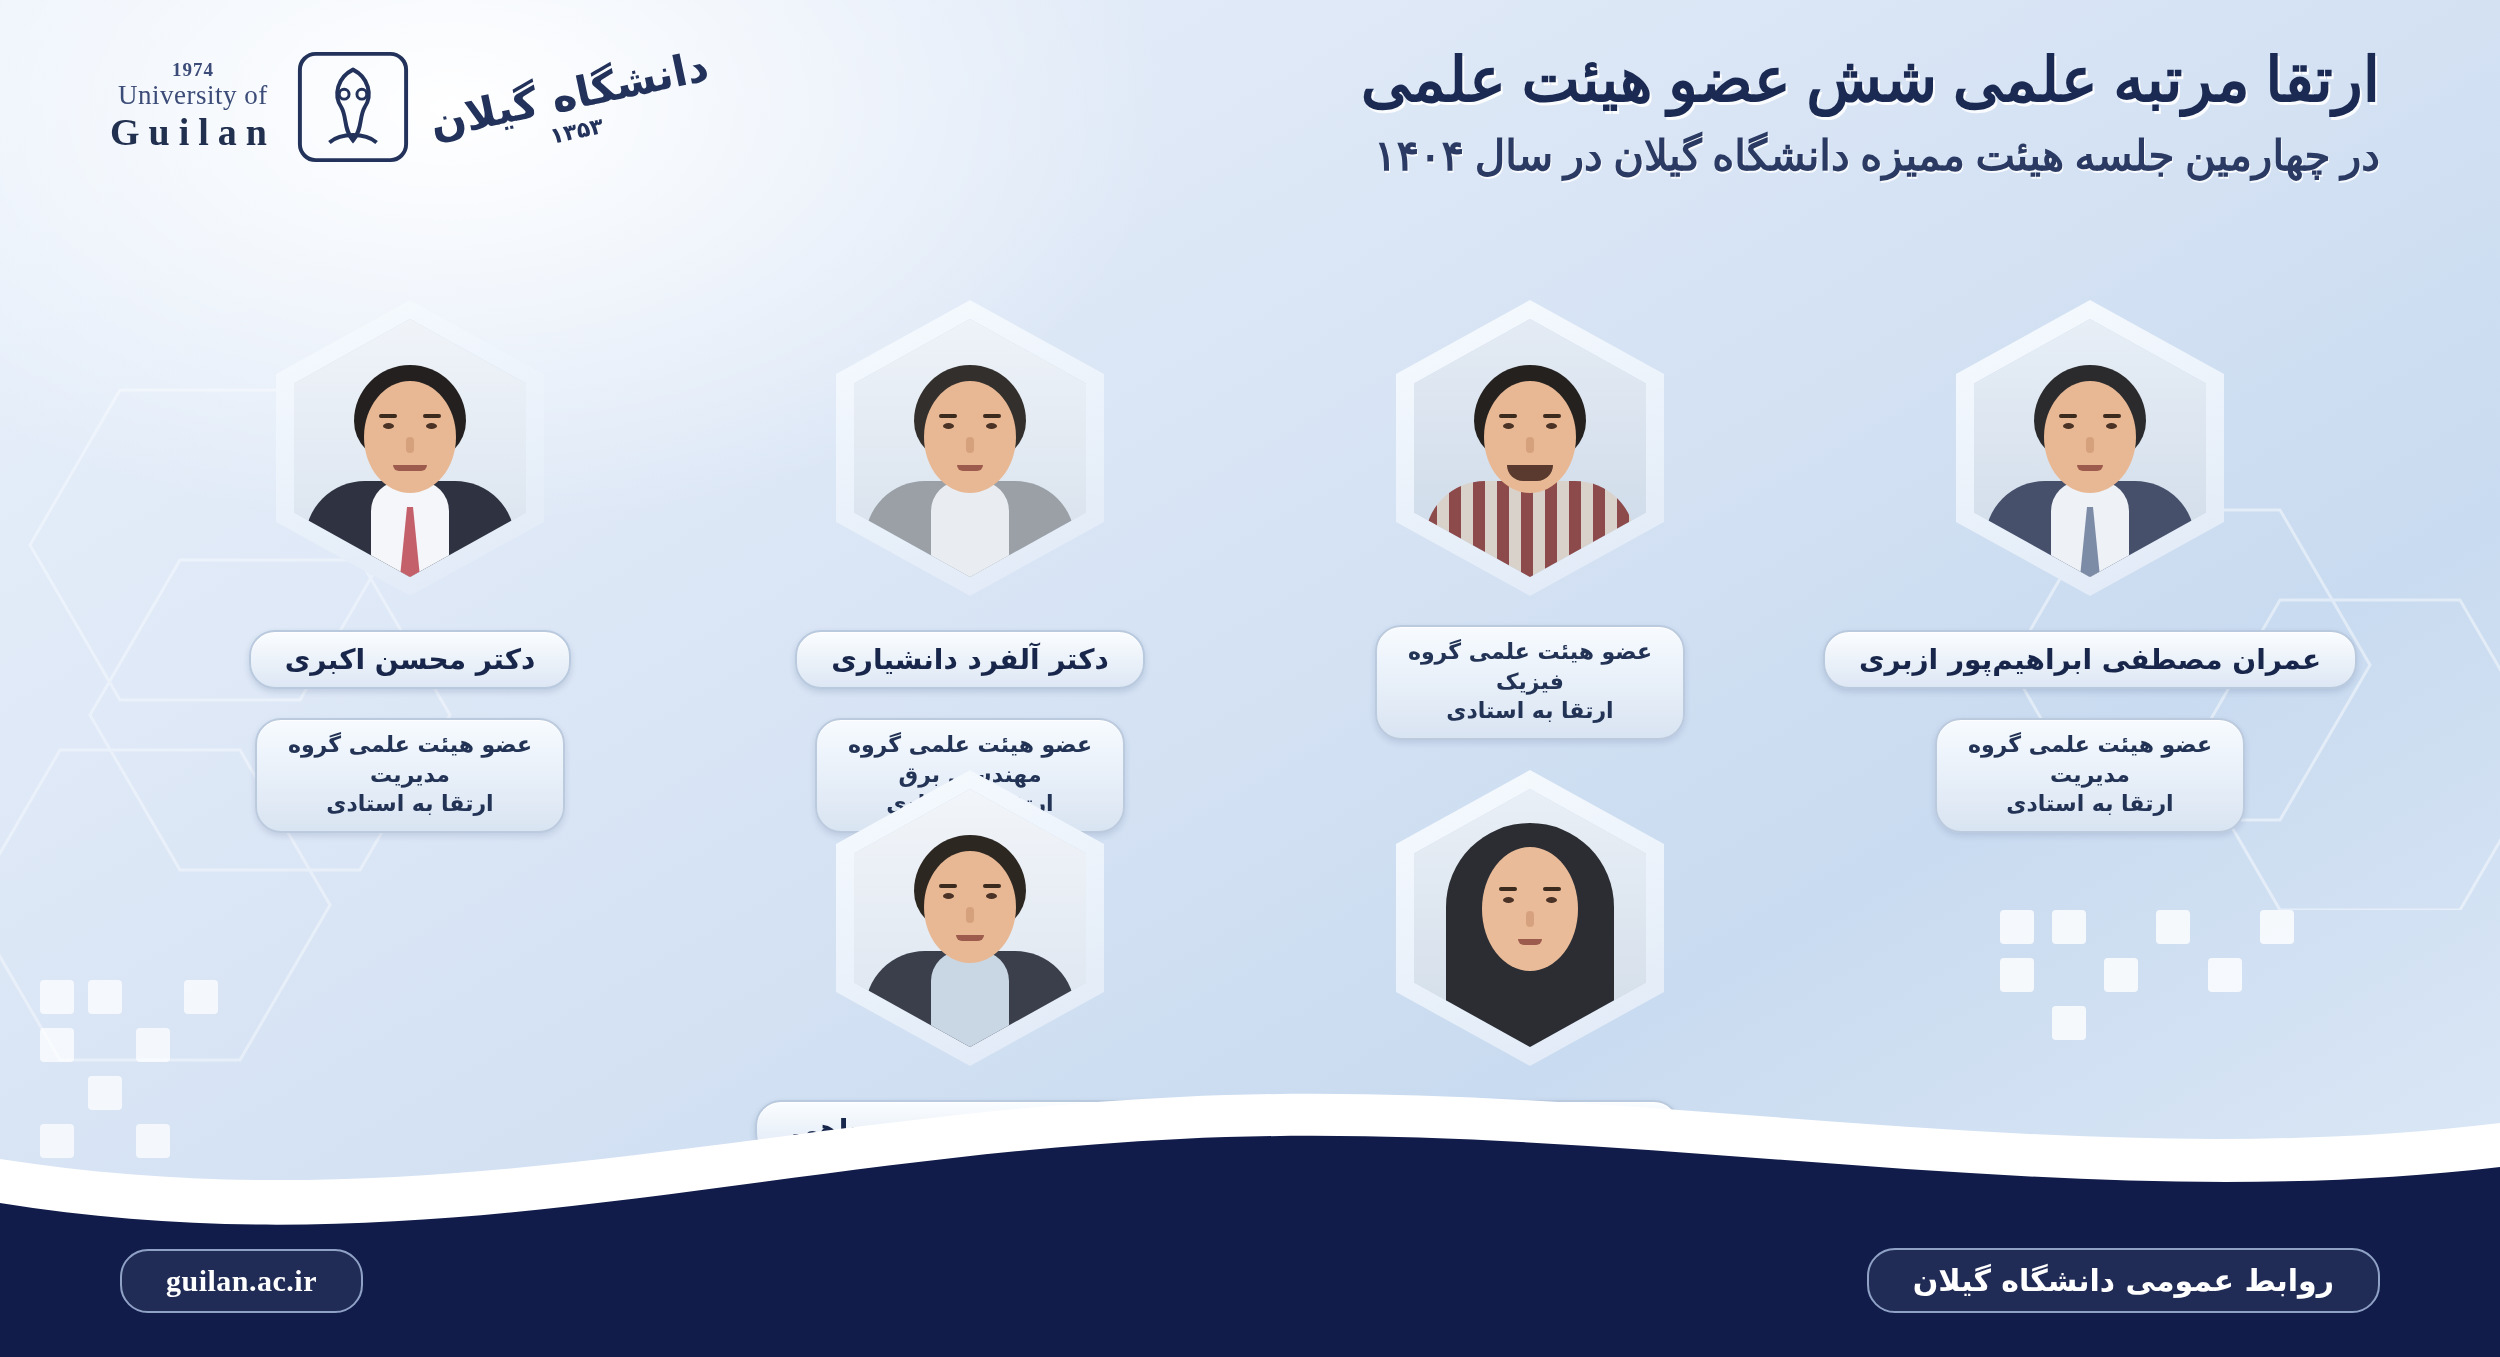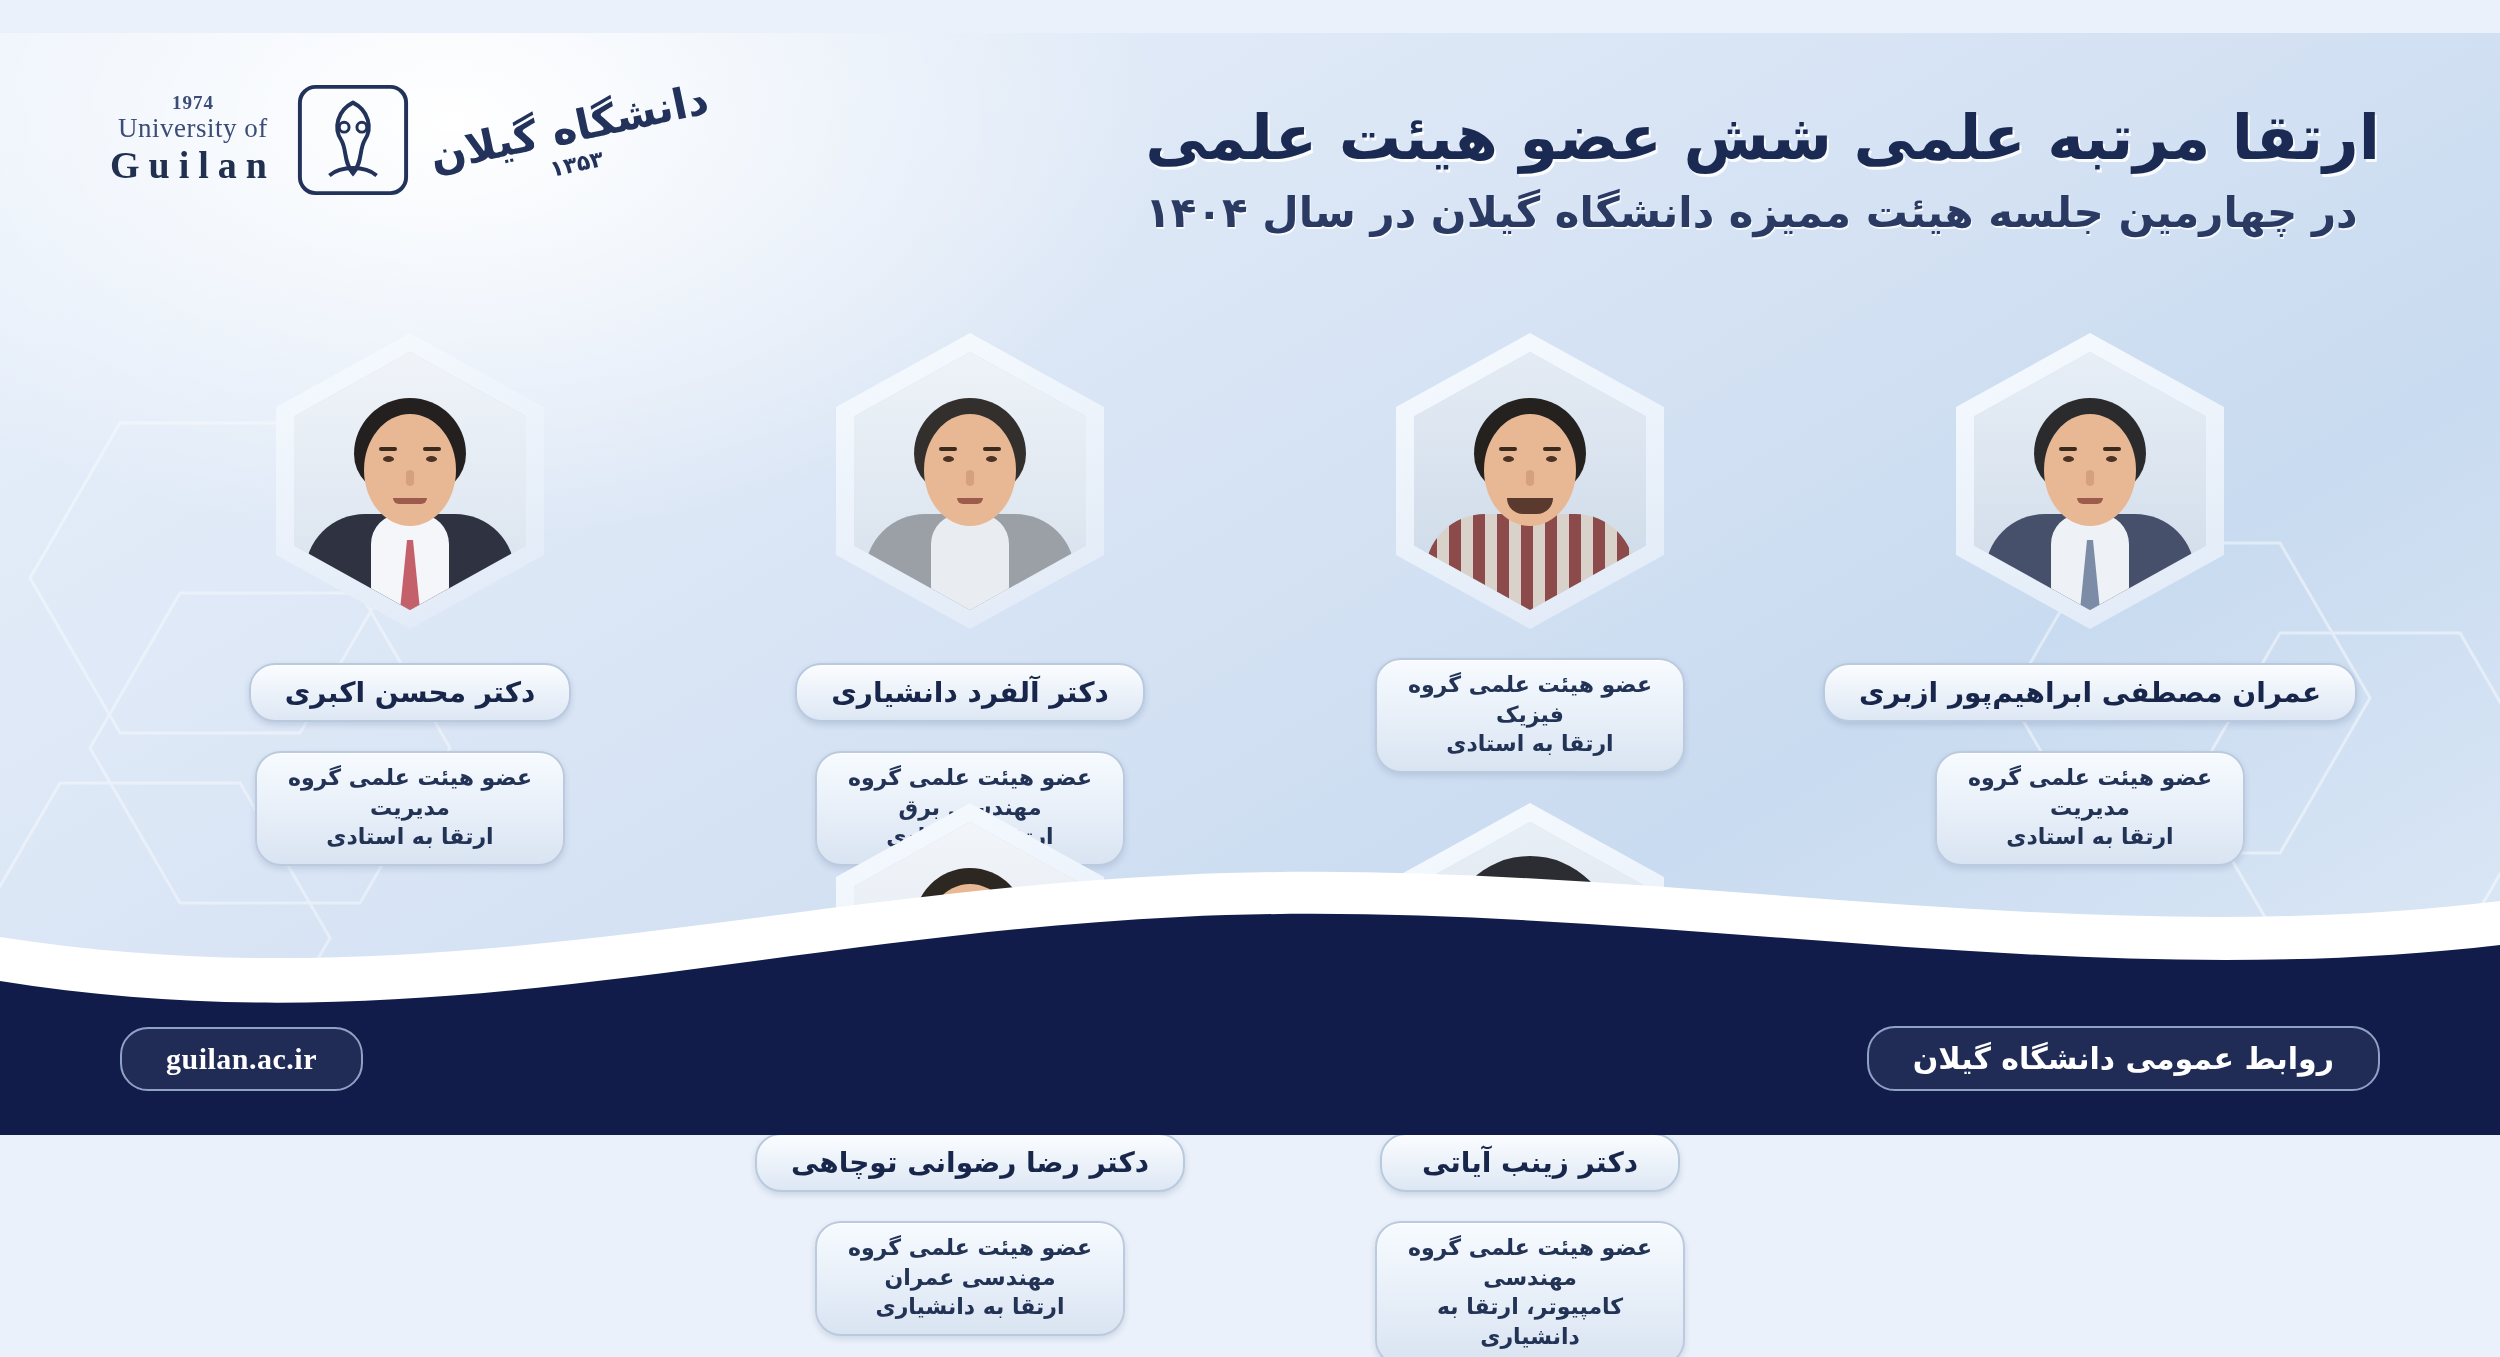--- a/index.html
+++ b/index.html
@@ -4,25 +4,24 @@
 <style>
   * { margin:0; padding:0; box-sizing:border-box; }
   body {
     width:2500px; height:1357px;
     font-family:"DejaVu Sans", sans-serif;
     overflow:hidden;
     background:#eaf1fa;
   }
   .poster {
     position:relative;
-    width:2500px; height:1102px;
+    width:2500px; height:1357px;
     background:
       radial-gradient(ellipse 1200px 700px at 18% 8%, #ffffff 0%, rgba(255,255,255,0) 60%),
       linear-gradient(150deg, #e9f1fb 0%, #dfe9f7 28%, #d3e1f3 52%, #c9dbf0 70%, #dfeaf7 100%);
-    margin-top: 33px;
   }
 
   
   .deco {
     position:absolute; inset:0; overflow:hidden; pointer-events:none;
   }
   .deco svg { position:absolute; }
 
   
   .logo-wrap {
@@ -49,21 +48,21 @@
   }
   .logo-fa {
     font-family:"DejaVu Sans", sans-serif;
     font-size:42px; font-weight:bold; color:#22325a;
     transform:rotate(-12deg);
     white-space:nowrap;
   }
   .logo-fa small { font-size:22px; display:block; text-align:center; letter-spacing:2px;}
 
   .title-block {
-    position:absolute; top:68px; right:120px; text-align:left;
+    position:absolute; top:44px; right:120px; text-align:right;font-family:Liberation Serif, serif;
   }
   .title-main {
     font-size:62px; font-weight:bold; color:#1b2a52;
     text-shadow:2px 3px 0 rgba(255,255,255,.85);
     line-height:1.18; white-space:nowrap;
   }
   .title-sub {
     margin-top:14px;
     font-size:42px; font-weight:bold; color:#2a3a63;
     text-shadow:1px 2px 0 rgba(255,255,255,.8);

